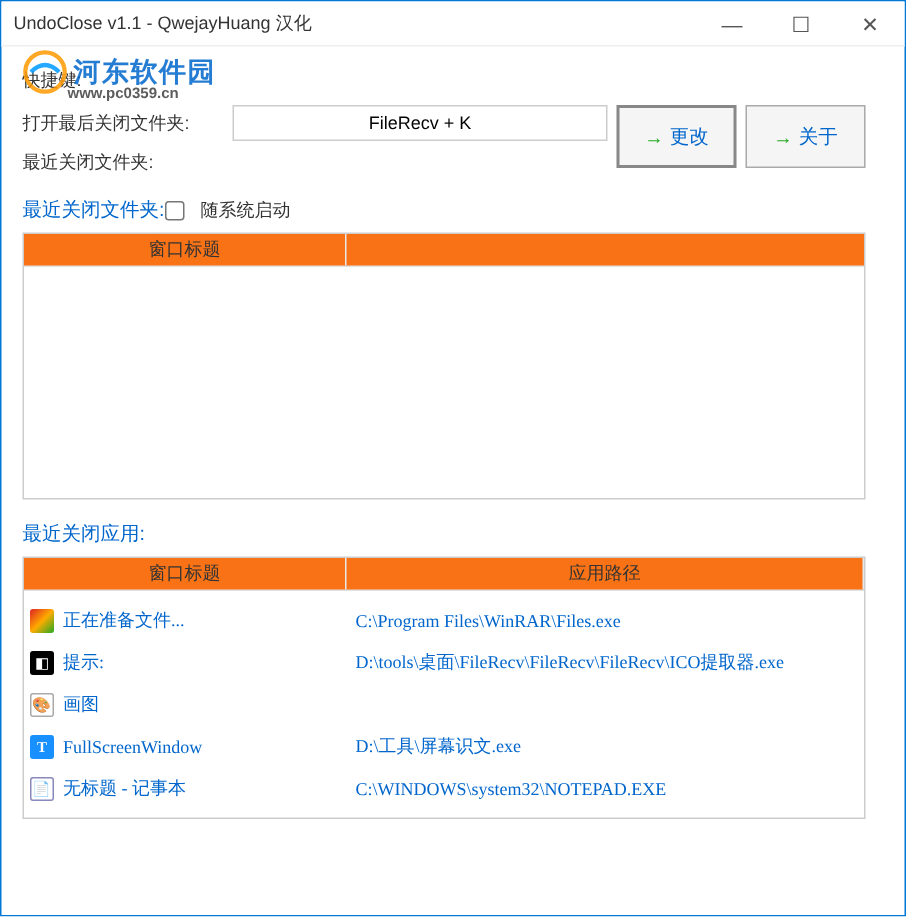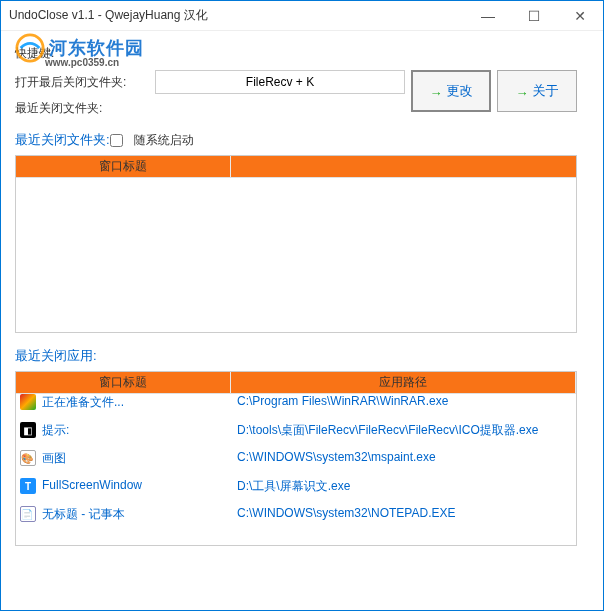--- a/index.html
+++ b/index.html
@@ -28,21 +28,21 @@
 .autostart { display: flex; align-items: center; gap: 11px; color: #333; font-size: 12px; }
 .autostart input { width: 13px; height: 13px; }
 .table-wrap { border: 1px solid #ccc; }
 .table-wrap.tall { height: 178px; }
 .table-wrap.short { height: 175px; }
 .tbl-header { display: flex; background: #f97316; border-bottom: 1px solid #e0e0e0; height: 22px; align-items: center; }
 .th { text-align: center; color: #333; border-right: 1px solid #e8e8e8; padding: 2px 4px; }
 .th.col1 { width: 215px; }
 .th.col2 { flex: 1; }
 .tbl-body { padding: 0; }
-.trow { display: flex; align-items: flex-start; height: 28px; padding: 0 4px; }
+.trow { display: flex; align-items: flex-end; height: 28px; padding: 0 4px; font-family: Liberation Serif, serif; }
 .ticon { width: 16px; height: 16px; margin-right: 6px; display: flex; align-items: center; justify-content: center; font-size: 10px; border-radius: 2px; flex-shrink: 0; }
 .ic-winrar { background: linear-gradient(135deg,#d22 0%, #fa0 50%, #2a2 100%); }
 .ic-ico { background: #000; color: #fff; }
 .ic-paint { background: #fff; border: 1px solid #aaa; }
 .ic-fs { background: #1890ff; color: #fff; font-weight: bold; }
 .ic-notepad { background: #fff; border: 1px solid #88b; }
 .tcell { color: #0066cc; font-size: 12px; white-space: nowrap; overflow: hidden; text-overflow: ellipsis; }
 .tcell.c1 { width: 195px; }
 .tcell.c2 { flex: 1; }
 </style>
@@ -112,31 +112,30 @@
     </div>
     <div class="table-wrap short">
       <div class="tbl-header">
         <div class="th col1">窗口标题</div>
         <div class="th col2">应用路径</div>
       </div>
       <div class="tbl-body" id="apps-body">
           <div class="trow">
             <div class="ticon ic-winrar"></div>
             <div class="tcell c1">正在准备文件...</div>
-            <div class="tcell c2">C:\Program Files\WinRAR\WinRAR.exe</div>
+            <div class="tcell c2">C:\Program Files\WinRAR\Files.exe</div>
           </div>
           <div class="trow">
             <div class="ticon ic-ico">◧</div>
             <div class="tcell c1">提示:</div>
             <div class="tcell c2">D:\tools\桌面\FileRecv\FileRecv\FileRecv\ICO提取器.exe</div>
           </div>
           <div class="trow">
             <div class="ticon ic-paint">🎨</div>
             <div class="tcell c1">画图</div>
-            <div class="tcell c2">C:\WINDOWS\system32\mspaint.exe</div>
           </div>
           <div class="trow">
             <div class="ticon ic-fs">T</div>
             <div class="tcell c1">FullScreenWindow</div>
             <div class="tcell c2">D:\工具\屏幕识文.exe</div>
           </div>
           <div class="trow">
             <div class="ticon ic-notepad">📄</div>
             <div class="tcell c1">无标题 - 记事本</div>
             <div class="tcell c2">C:\WINDOWS\system32\NOTEPAD.EXE</div>

